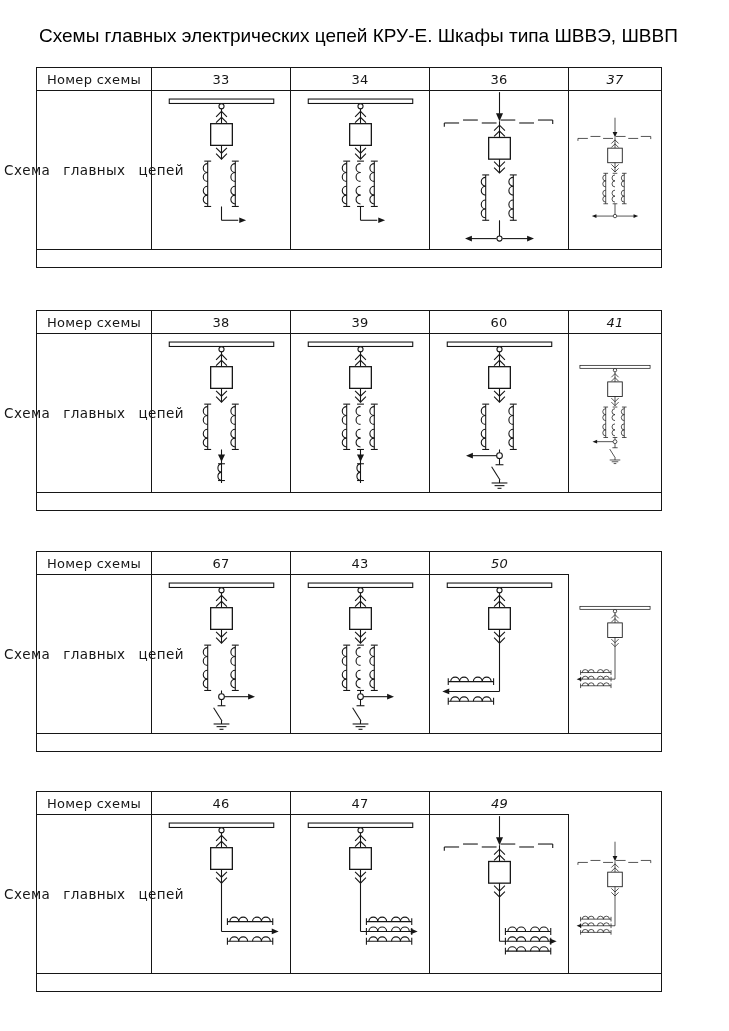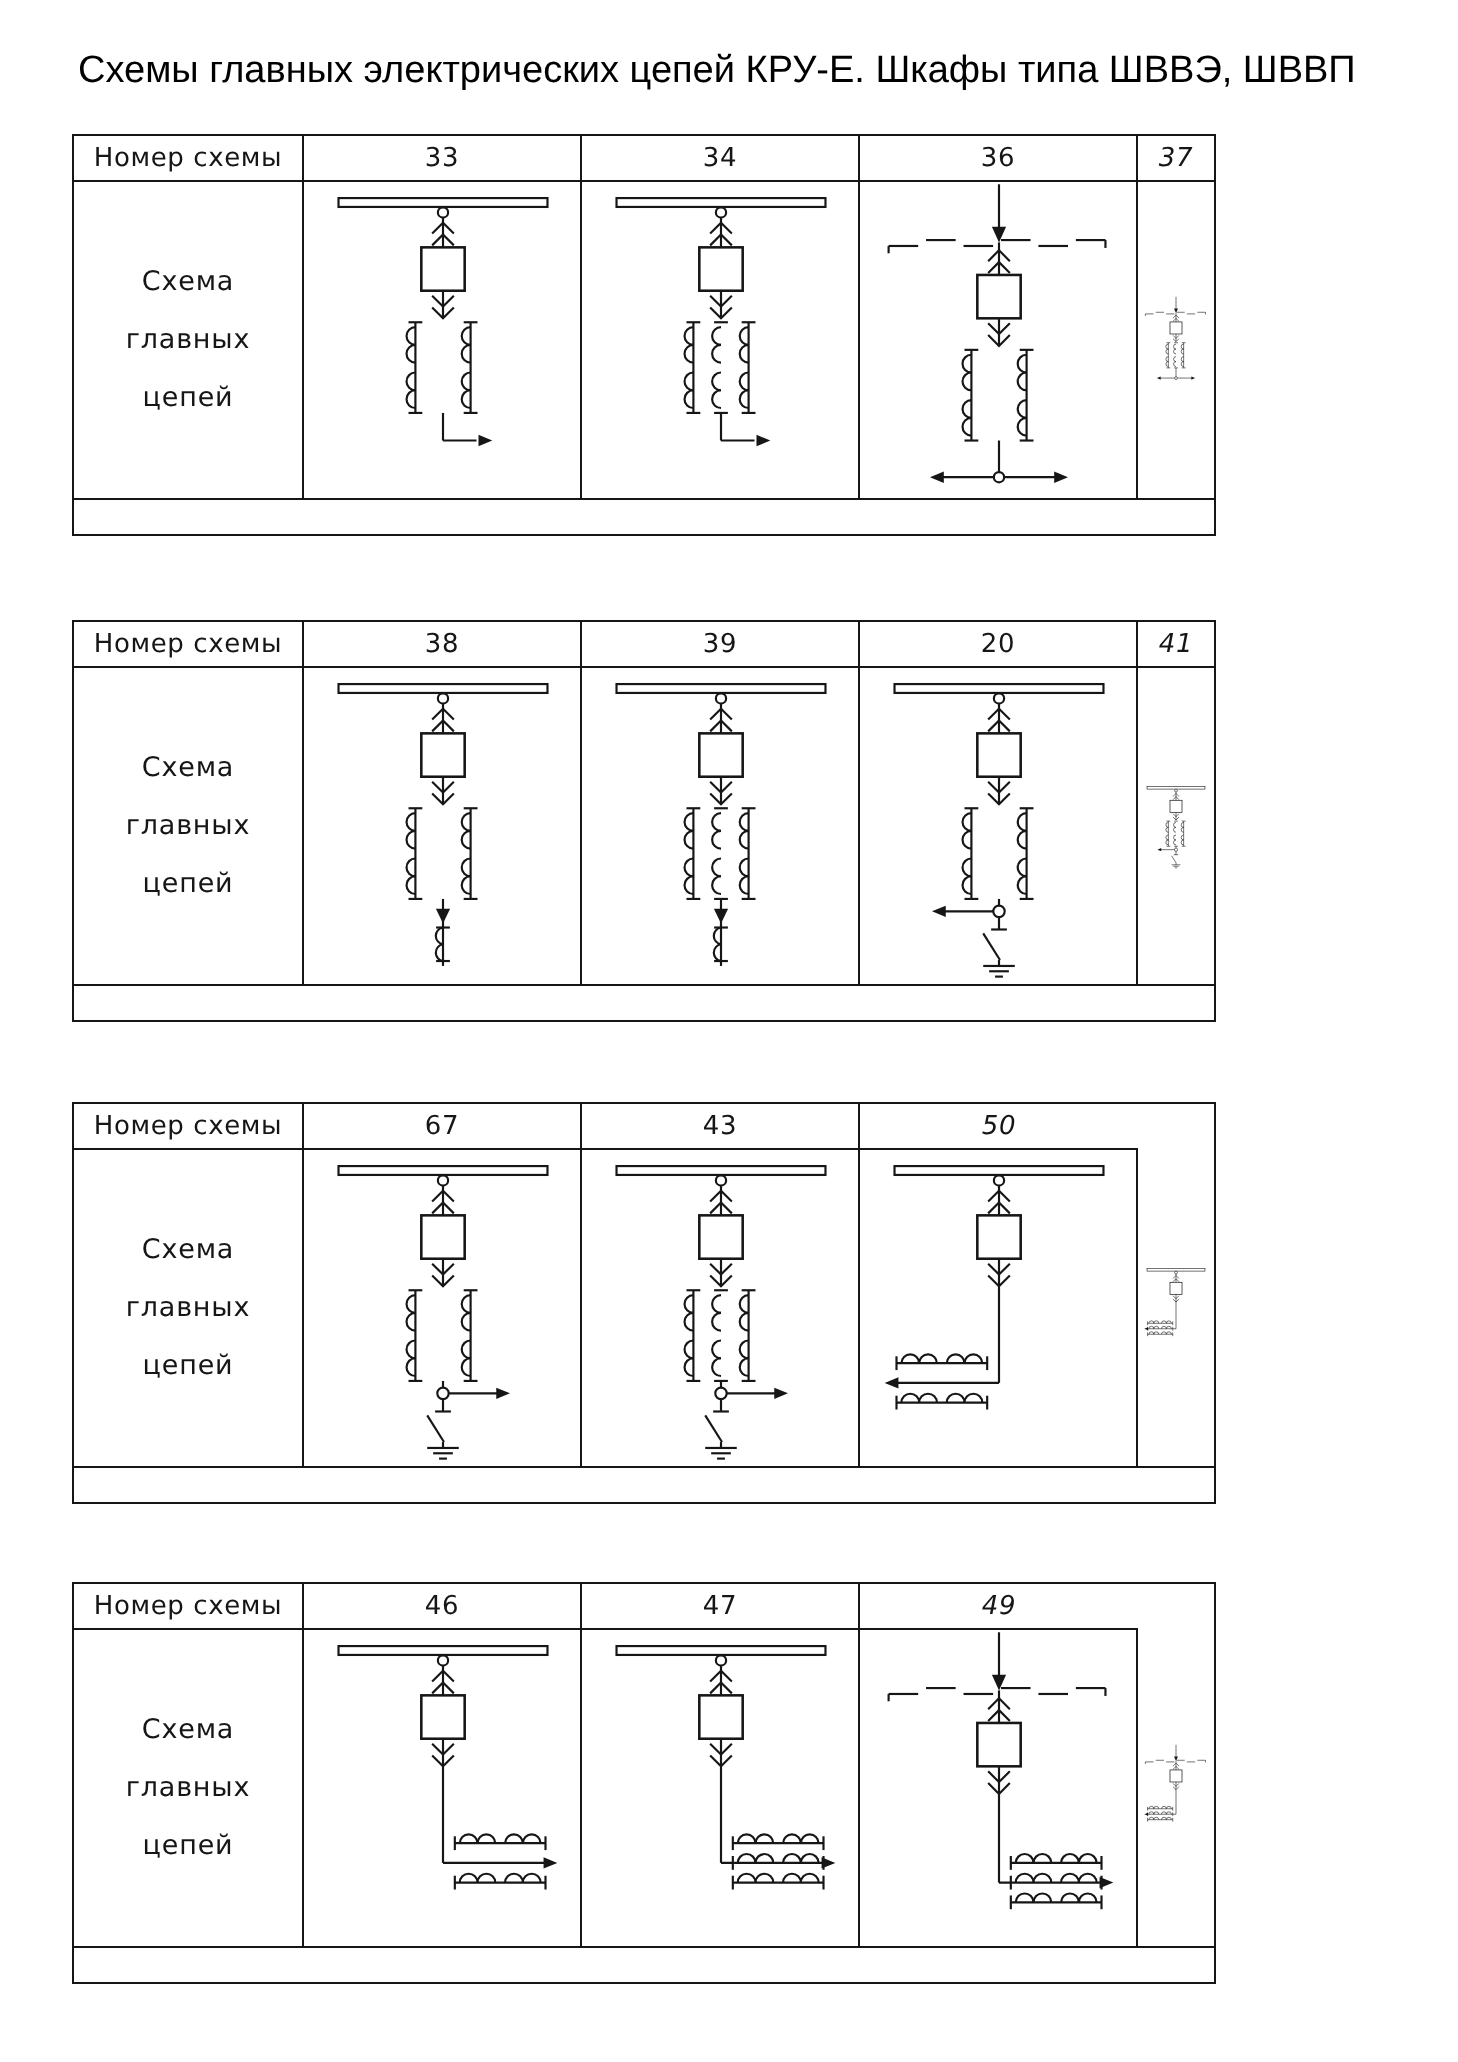--- a/index.html
+++ b/index.html
@@ -1,30 +1,30 @@
 <!DOCTYPE html>
 <html><head>
 <meta charset="utf-8">
 <style>
   html,body{margin:0;padding:0;}
   body{width:729px;height:1031px;position:relative;background:#ffffff;
        font-family:"DejaVu Sans",sans-serif;color:#161616;overflow:hidden;}
   .title{position:absolute;left:39px;top:25px;font-family:Liberation Sans, sans-serif;
          font-size:19px;white-space:nowrap;color:#000;}
-  .tbl{position:absolute;left:36px;width:572px;border:1.5px solid #161616;
+  .tbl{position:absolute;left:36px;width:626px;border:1.5px solid #161616;
        background:#fff;box-sizing:border-box;}
   .t0{top:67px}.t1{top:310px}.t2{top:551px}.t3{top:791px}
   .row{display:grid;grid-template-columns:115px 139px 139px 139px 1fr;}
   .cell{border-right:1px solid #161616;border-bottom:1px solid #161616;
         box-sizing:border-box;display:flex;align-items:center;justify-content:center;}
   .row .cell:last-child{border-right:none;font-style:italic;}
   .hdr-row .cell{height:23px;font-size:13px;letter-spacing:0.3px;}
   .num{font-size:14.5px;letter-spacing:0.6px;}
   .body-row .cell{height:159px;}
-  .body-lbl{flex-direction:column;gap:13px;font-size:13.5px;letter-spacing:0.4px;}
+  .body-lbl{flex-direction:row;gap:13px;font-size:13.5px;letter-spacing:0.4px;}
   .diag{padding:0;overflow:hidden;}
   .dsvg{width:137px;height:158px;display:block;}
   .strip{height:17px;background:#fff;}
 </style>
 </head>
 <body>
 
 <div class="page">
   <div class="title">Схемы главных электрических цепей КРУ-Е. Шкафы типа ШВВЭ, ШВВП</div>
   <div id="tables-root">
@@ -202,21 +202,21 @@
     <div class="strip"></div>
   </div>
 
   <div class="tbl t1">
     <div class="row hdr-row">
       <div class="cell lbl">
         <span>Номер схемы</span>
       </div>
       <div class="cell num">38</div>
       <div class="cell num">39</div>
-      <div class="cell num">20</div>
+      <div class="cell num">60</div>
       <div class="cell num">41</div>
     </div>
     <div class="row body-row">
       <div class="cell body-lbl">
         <div>Схема</div>
         <div>главных</div>
         <div>цепей</div>
       </div>
       <div class="cell diag">
         <svg class="dsvg" viewBox="0 0 139 158">

